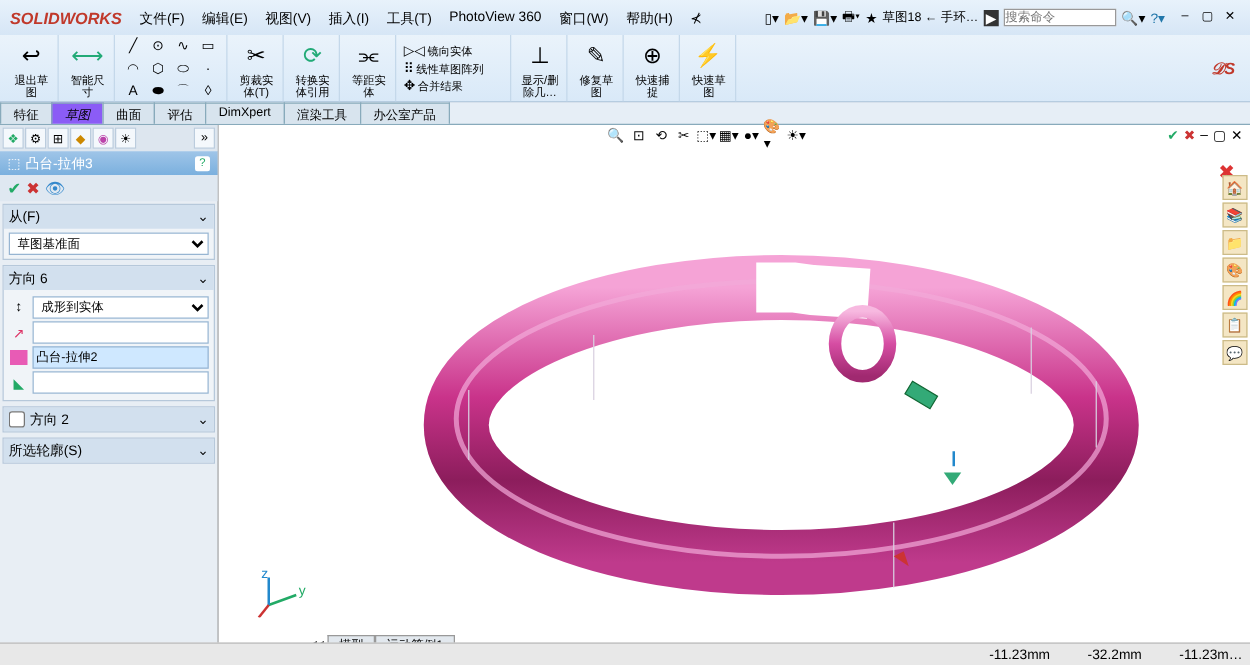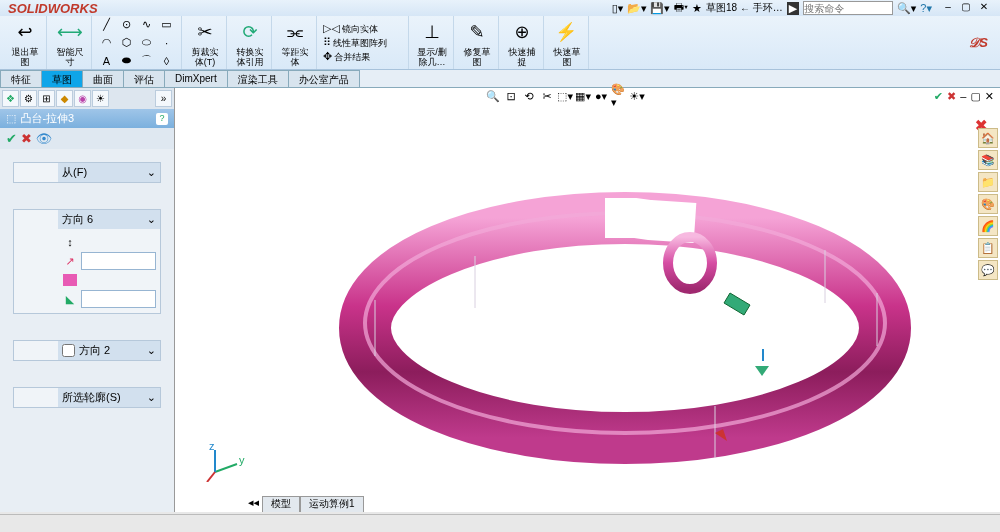--- a/index.html
+++ b/index.html
@@ -1,42 +1,42 @@
 <!DOCTYPE html>
 <html><head>
 <meta charset="utf-8">
 <style>
 * { margin: 0; padding: 0; box-sizing: border-box; font-family: "Microsoft YaHei", Arial, sans-serif; font-size: 11px; }
 body { width: 1000px; height: 532px; background: #e8e8e8; overflow: hidden; position: relative; }
-.titlebar { height: 16px; background: linear-gradient(#e8f2fb,#d6e6f6); display: flex; align-items: center; }
+.titlebar { height: 28px; background: linear-gradient(#e8f2fb,#d6e6f6); display: flex; align-items: center; }
 .logo { color: #c0392b; font-weight: bold; font-size: 13px; padding: 0 8px; font-style: italic; }
 .menubar { display: flex; align-items: center; gap: 2px; }
 .menubar .mi { padding: 1px 6px; cursor: default; }
 .search { margin-left: auto; display: flex; align-items: center; gap: 4px; padding-right: 4px; }
 .search input { width: 90px; height: 14px; font-size: 10px; border: 1px solid #999; }
 .winbtns { display: flex; gap: 2px; padding: 0 4px; }
 .winbtns span { width: 16px; height: 14px; text-align: center; font-size: 10px; }
 .toolbar { height: 54px; background: linear-gradient(#eaf3fb,#d9e9f8); border-bottom: 1px solid #a7c2db; display: flex; align-items: center; padding: 0 4px; gap: 2px; }
 .tb-group { display: flex; flex-direction: column; align-items: center; padding: 0 4px; border-right: 1px solid #c4d8ea; height: 100%; justify-content: center; gap: 1px; }
 .tb-big { width: 34px; height: 28px; display: flex; align-items: center; justify-content: center; font-size: 18px; }
 .tb-lbl { font-size: 9px; text-align: center; line-height: 10px; }
 .tb-small-row { display: flex; gap: 2px; flex-wrap: wrap; width: 80px; }
 .tb-small { width: 18px; height: 16px; display: flex; align-items: center; justify-content: center; font-size: 11px; }
 .tabs { height: 18px; background: #e6eef6; display: flex; border-bottom: 1px solid #8ab; }
 .tab { padding: 2px 10px; border: 1px solid #8ab; border-bottom: none; background: #d8e4ee; margin-right: -1px; font-size: 10px; }
-.tab.active { background: #0ea5e9; }
+.tab.active { background: #8b5cf6; font-style: italic; }
 .main { display: flex; height: 424px; }
 .leftpanel { width: 175px; background: #e8eef4; border-right: 1px solid #999; display: flex; flex-direction: column; }
 .lp-icons { display: flex; gap: 1px; padding: 2px; background: #dde6ef; }
 .lp-icons span { width: 17px; height: 17px; background: #f4f8fc; border: 1px solid #bcd; display: flex; align-items: center; justify-content: center; font-size: 10px; }
 .feat-hdr { background: linear-gradient(#9fc5e8,#7bb0de); color: #fff; padding: 2px 6px; display: flex; align-items: center; justify-content: space-between; font-size: 11px; }
 .feat-hdr .q { background: #fff; color: #2a6; width: 12px; height: 12px; text-align: center; border-radius: 2px; font-size: 9px; }
 .feat-actions { display: flex; gap: 4px; padding: 3px 6px; background: #dfe8f1; }
 .feat-actions span { font-size: 13px; }
-.section { border: 1px solid #b6c8da; margin: 13px; background: #f0f4f8; padding-left: 44px; }
+.section { border: 1px solid #b6c8da; margin: 2px; background: #f0f4f8; }
 .section-hdr { background: #d2e0ee; padding: 2px 4px; font-size: 10px; display: flex; align-items: center; }
 .section-body { padding: 3px 4px; }
 .dropdown { width: 100%; height: 18px; border: 1px solid #97b5d2; background: #fff; font-size: 10px; padding: 0 2px; }
 .input-row { display: flex; align-items: center; gap: 3px; margin: 2px 0; }
 .icon-sm { width: 16px; height: 16px; display: flex; align-items: center; justify-content: center; }
 .pink-sw { width: 14px; height: 12px; background: #e85bb5; }
 .chk { display: flex; align-items: center; gap: 4px; font-size: 10px; padding: 2px 0 2px 18px; }
 .chk input { width: 11px; height: 11px; }
 .viewport { flex: 1; background: #fff; position: relative; }
 .bread { position: absolute; top: 4px; left: 18px; font-size: 10px; }
@@ -51,20 +51,31 @@
 .statusbar { position: absolute; bottom: 0; left: 0; right: 0; height: 18px; background: #e8e8e8; border-top: 1px solid #bbb; display: flex; align-items: center; padding: 0 6px; font-size: 10px; }
 .coords { margin-left: auto; display: flex; gap: 30px; }
 .ring-svg { position: absolute; left: 120px; top: 40px; }
 .x-close { position: absolute; right: 12px; top: 28px; color: #d33; font-size: 16px; }
 </style>
 </head>
 <body>
 
 <div class="titlebar">
   <span class="logo">SOLIDWORKS</span>
+  <div class="menubar">
+    <span class="mi">文件(F)</span>
+    <span class="mi">编辑(E)</span>
+    <span class="mi">视图(V)</span>
+    <span class="mi">插入(I)</span>
+    <span class="mi">工具(T)</span>
+    <span class="mi">PhotoView 360</span>
+    <span class="mi">窗口(W)</span>
+    <span class="mi">帮助(H)</span>
+    <span class="mi">⊀</span>
+  </div>
   <div class="search">
     <span>▯▾</span>
     <span>📂▾</span>
     <span>💾▾</span>
     <span>🖶▾</span>
     <span>★</span>
     <span style="font-size:10px">草图18 ← 手环…</span>
     <span style="background:#333;color:#fff;padding:0 2px">▶</span>
     <input placeholder="搜索命令" style="">
     <span>🔍▾</span>
@@ -190,39 +201,44 @@
       <span style="color:#2a6">✔</span>
       <span style="color:#c33">✖</span>
       <span style="color:#38c">👁</span>
     </div>
 
     <div class="section">
       <div class="section-hdr">
           <span>从(F)</span>
           <span style="margin-left:auto">⌄</span>
         </div>
+      <div class="section-body">
+        <select class="dropdown"><option>草图基准面</option></select>
+      </div>
     </div>
 
     <div class="section">
       <div class="section-hdr">
           <span>方向 6</span>
           <span style="margin-left:auto">⌄</span>
         </div>
       <div class="section-body">
         <div class="input-row">
           <span class="icon-sm">↕</span>
+          <select class="dropdown" style="flex:1"><option>成形到实体</option></select>
         </div>
         <div class="input-row">
           <span class="icon-sm" style="color:#d36">↗</span>
           <input class="dropdown" style="flex: 1 1 0%;">
         </div>
         <div class="input-row">
           <span class="icon-sm">
               <span class="pink-sw"></span>
             </span>
+          <input class="dropdown" style="flex: 1 1 0%; background: rgb(207, 232, 255);" value="凸台-拉伸2">
         </div>
         <div class="input-row">
           <span class="icon-sm" style="color:#2a6">◣</span>
           <input class="dropdown" style="flex: 1 1 0%;">
         </div>
       </div>
     </div>
 
     <div class="section">
       <div class="section-hdr">
@@ -310,13 +326,18 @@
     <div class="btabs">
       <span style="width:70px"></span>
       <span style="padding:0 3px">◂◂</span>
       <div class="btab">模型</div>
       <div class="btab">运动算例1</div>
     </div>
   </div>
 </div>
 
 <div class="statusbar">
+  <div class="coords">
+    <span>-11.23mm</span>
+    <span>-32.2mm</span>
+    <span>-11.23m…</span>
+  </div>
 </div>
 
 </body></html>

